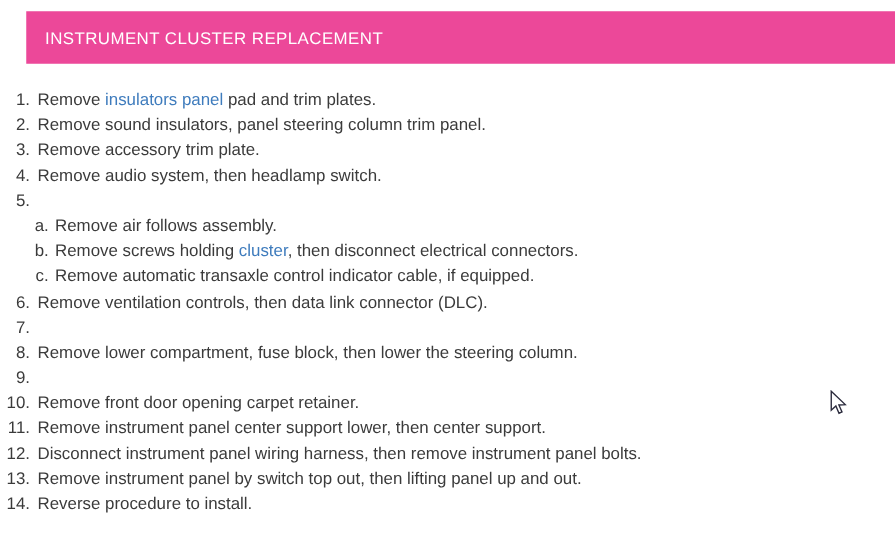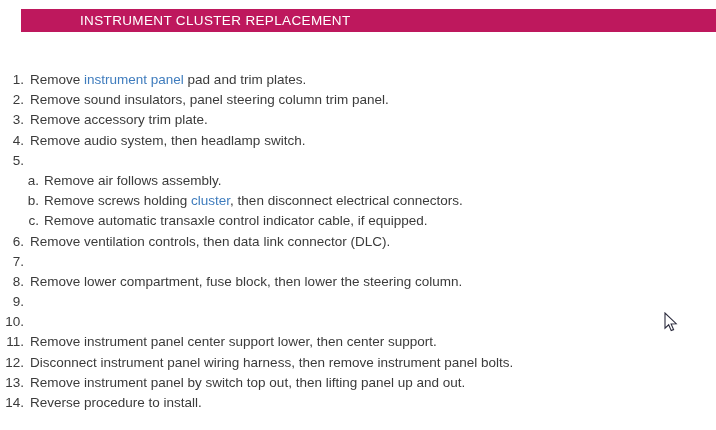--- a/index.html
+++ b/index.html
@@ -14,25 +14,24 @@
     overflow: hidden;
     position: relative;
   }
 
   
   #header-bar {
     position: absolute;
     left: 21px;
     top: 9px;
     right: 0;
-    height: 23px;
-    background: #be185d;
+    height: 42px;
+    background: #ec4899;
     display: flex;
     align-items: center;
-    padding-left: 44px;
   }
   #header-title {
     color: #ffffff;
     font-size: 13.5px;
     letter-spacing: 0.35px;
     padding-left: 15px;
     font-family: "Liberation Sans", sans-serif;
     white-space: nowrap;
   }
 
@@ -88,21 +87,21 @@
 </head>
 <body>
 
 <div id="header-bar">
   <span id="header-title">INSTRUMENT CLUSTER REPLACEMENT</span>
 </div>
 
 <div id="procedure-list">
     <div class="step-row">
       <span class="step-marker">1.</span>
-      <span class="step-text"><span>Remove </span><span class="link">instrument panel</span><span> pad and trim plates.</span></span>
+      <span class="step-text"><span>Remove </span><span class="link">insulators panel</span><span> pad and trim plates.</span></span>
     </div>
     <div class="step-row">
       <span class="step-marker">2.</span>
       <span class="step-text"><span>Remove sound insulators, panel steering column trim panel.</span></span>
     </div>
     <div class="step-row">
       <span class="step-marker">3.</span>
       <span class="step-text"><span>Remove accessory trim plate.</span></span>
     </div>
     <div class="step-row">
@@ -133,20 +132,21 @@
     </div>
     <div class="step-row">
       <span class="step-marker">8.</span>
       <span class="step-text"><span>Remove lower compartment, fuse block, then lower the steering column.</span></span>
     </div>
     <div class="step-row">
       <span class="step-marker">9.</span>
     </div>
     <div class="step-row">
       <span class="step-marker">10.</span>
+      <span class="step-text"><span>Remove front door opening carpet retainer.</span></span>
     </div>
     <div class="step-row">
       <span class="step-marker">11.</span>
       <span class="step-text"><span>Remove instrument panel center support lower, then center support.</span></span>
     </div>
     <div class="step-row">
       <span class="step-marker">12.</span>
       <span class="step-text"><span>Disconnect instrument panel wiring harness, then remove instrument panel bolts.</span></span>
     </div>
     <div class="step-row">

